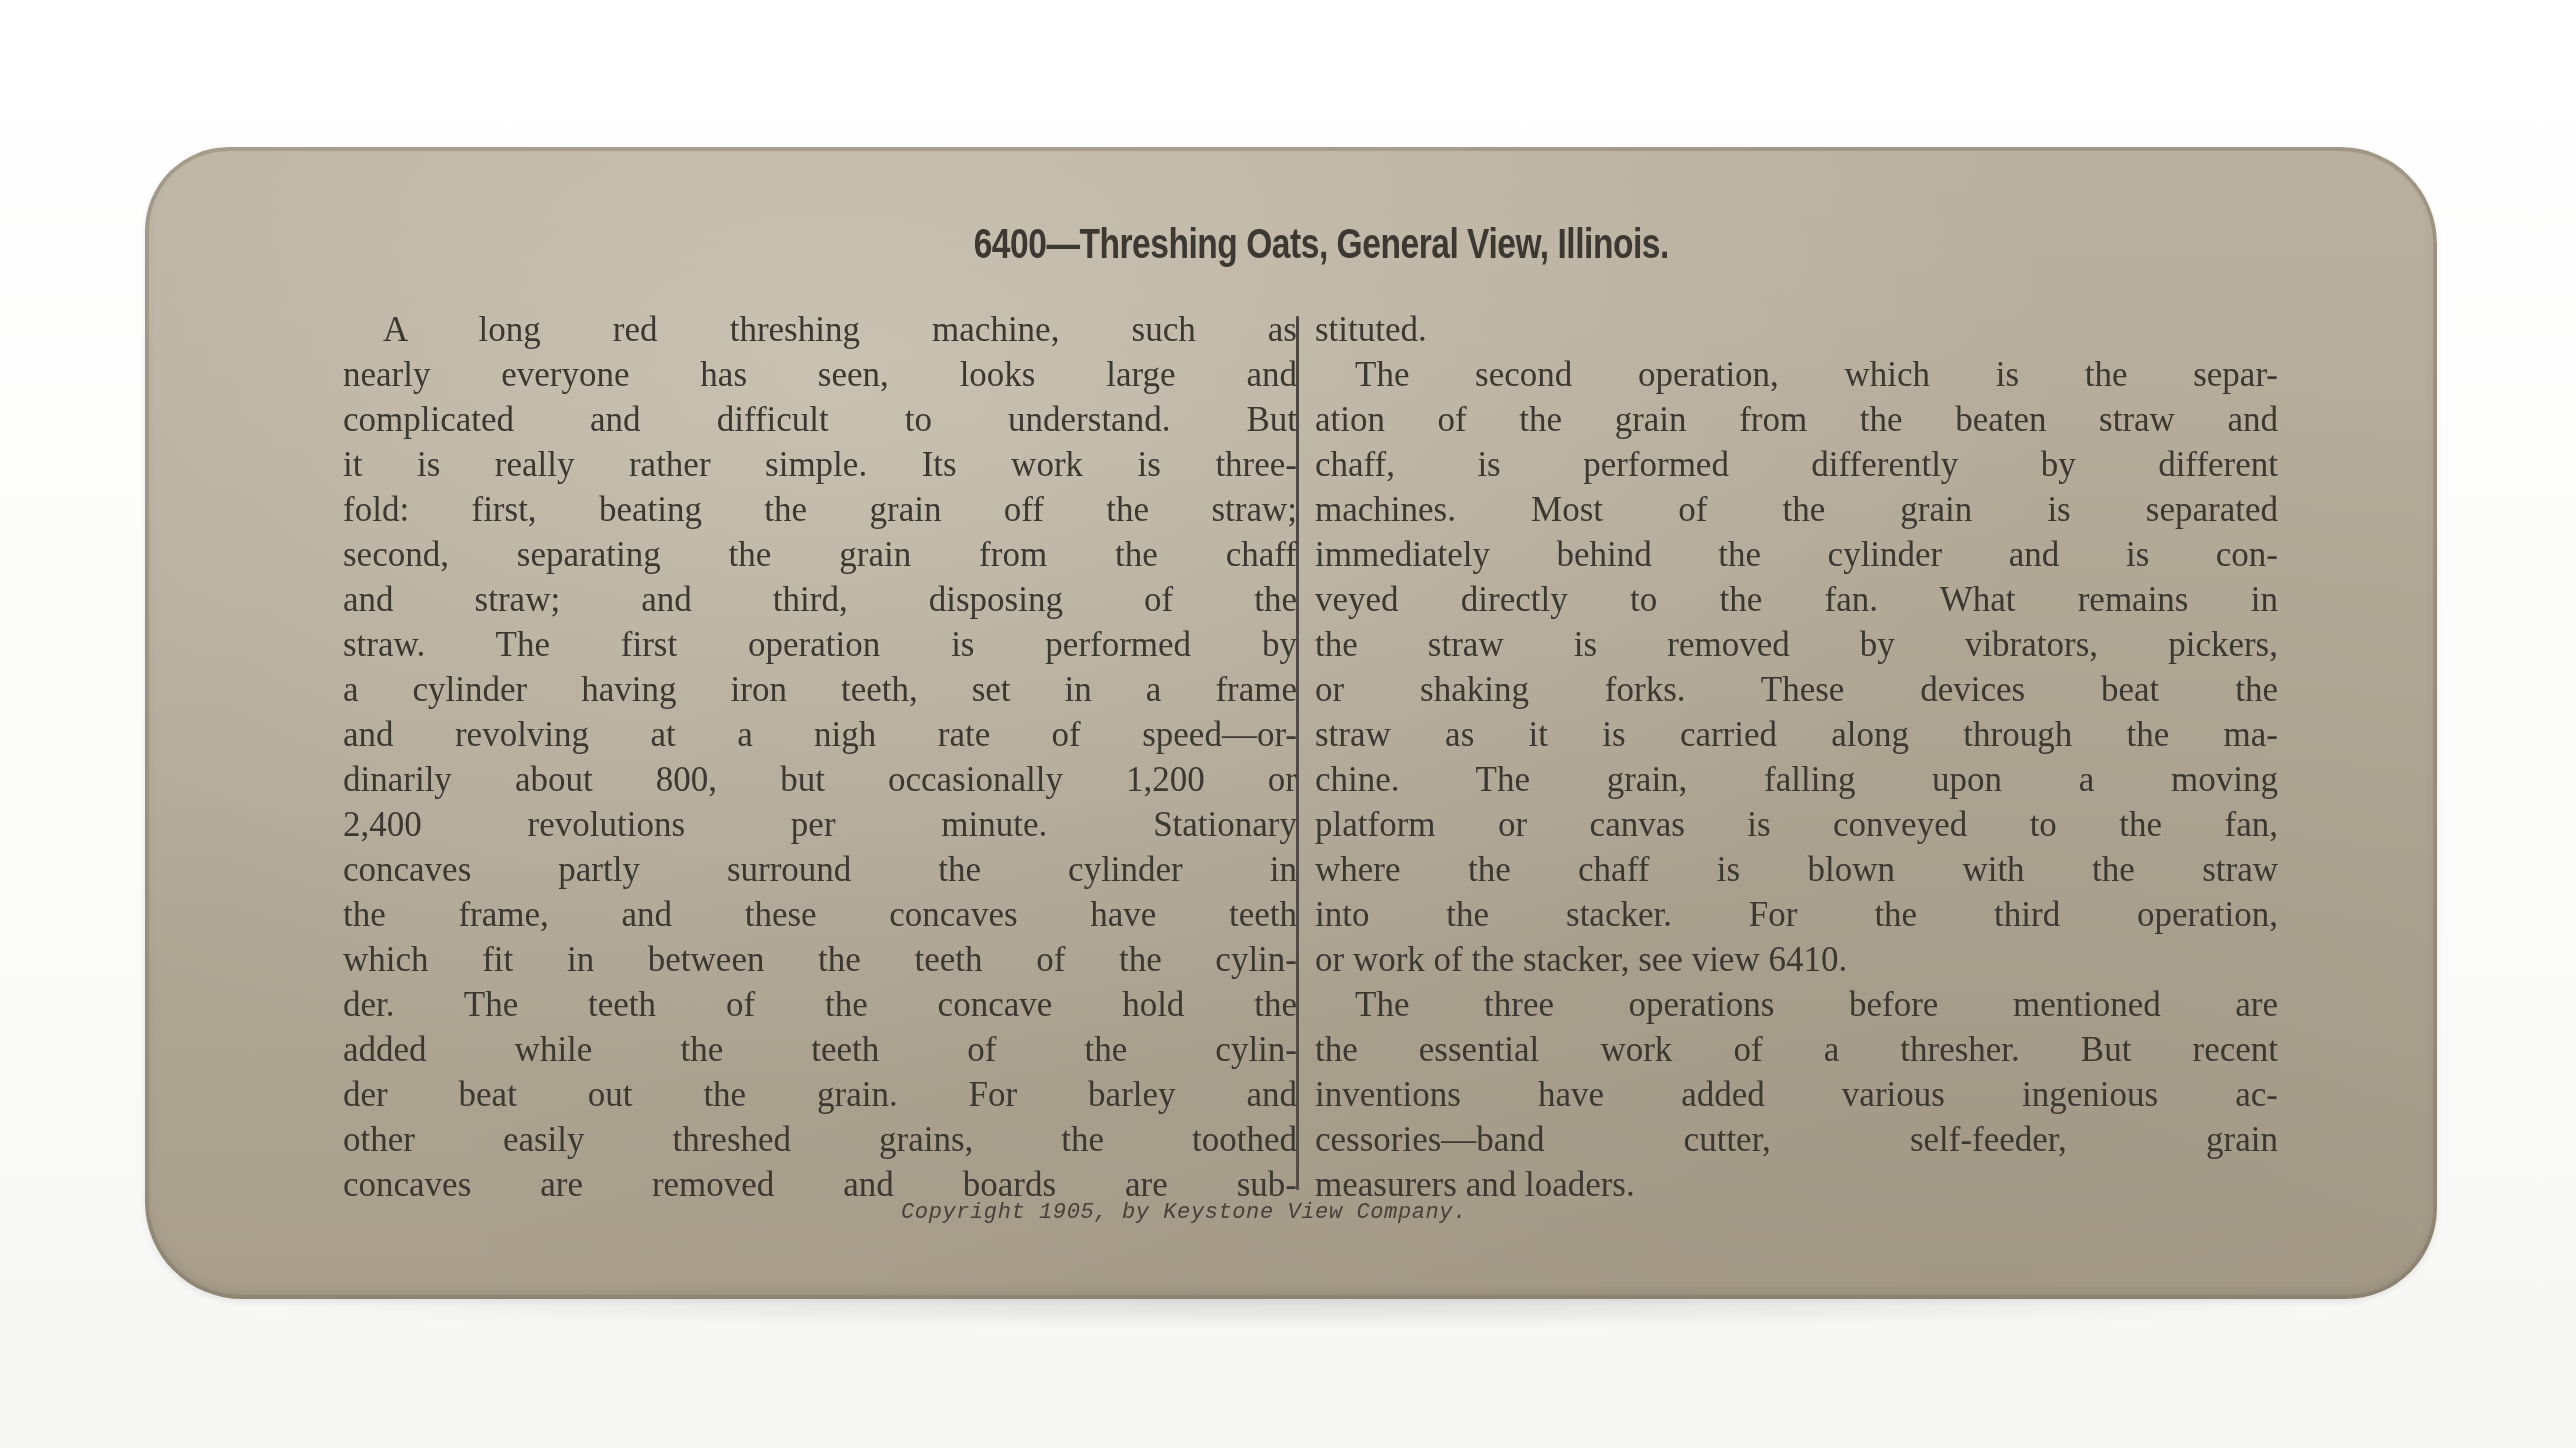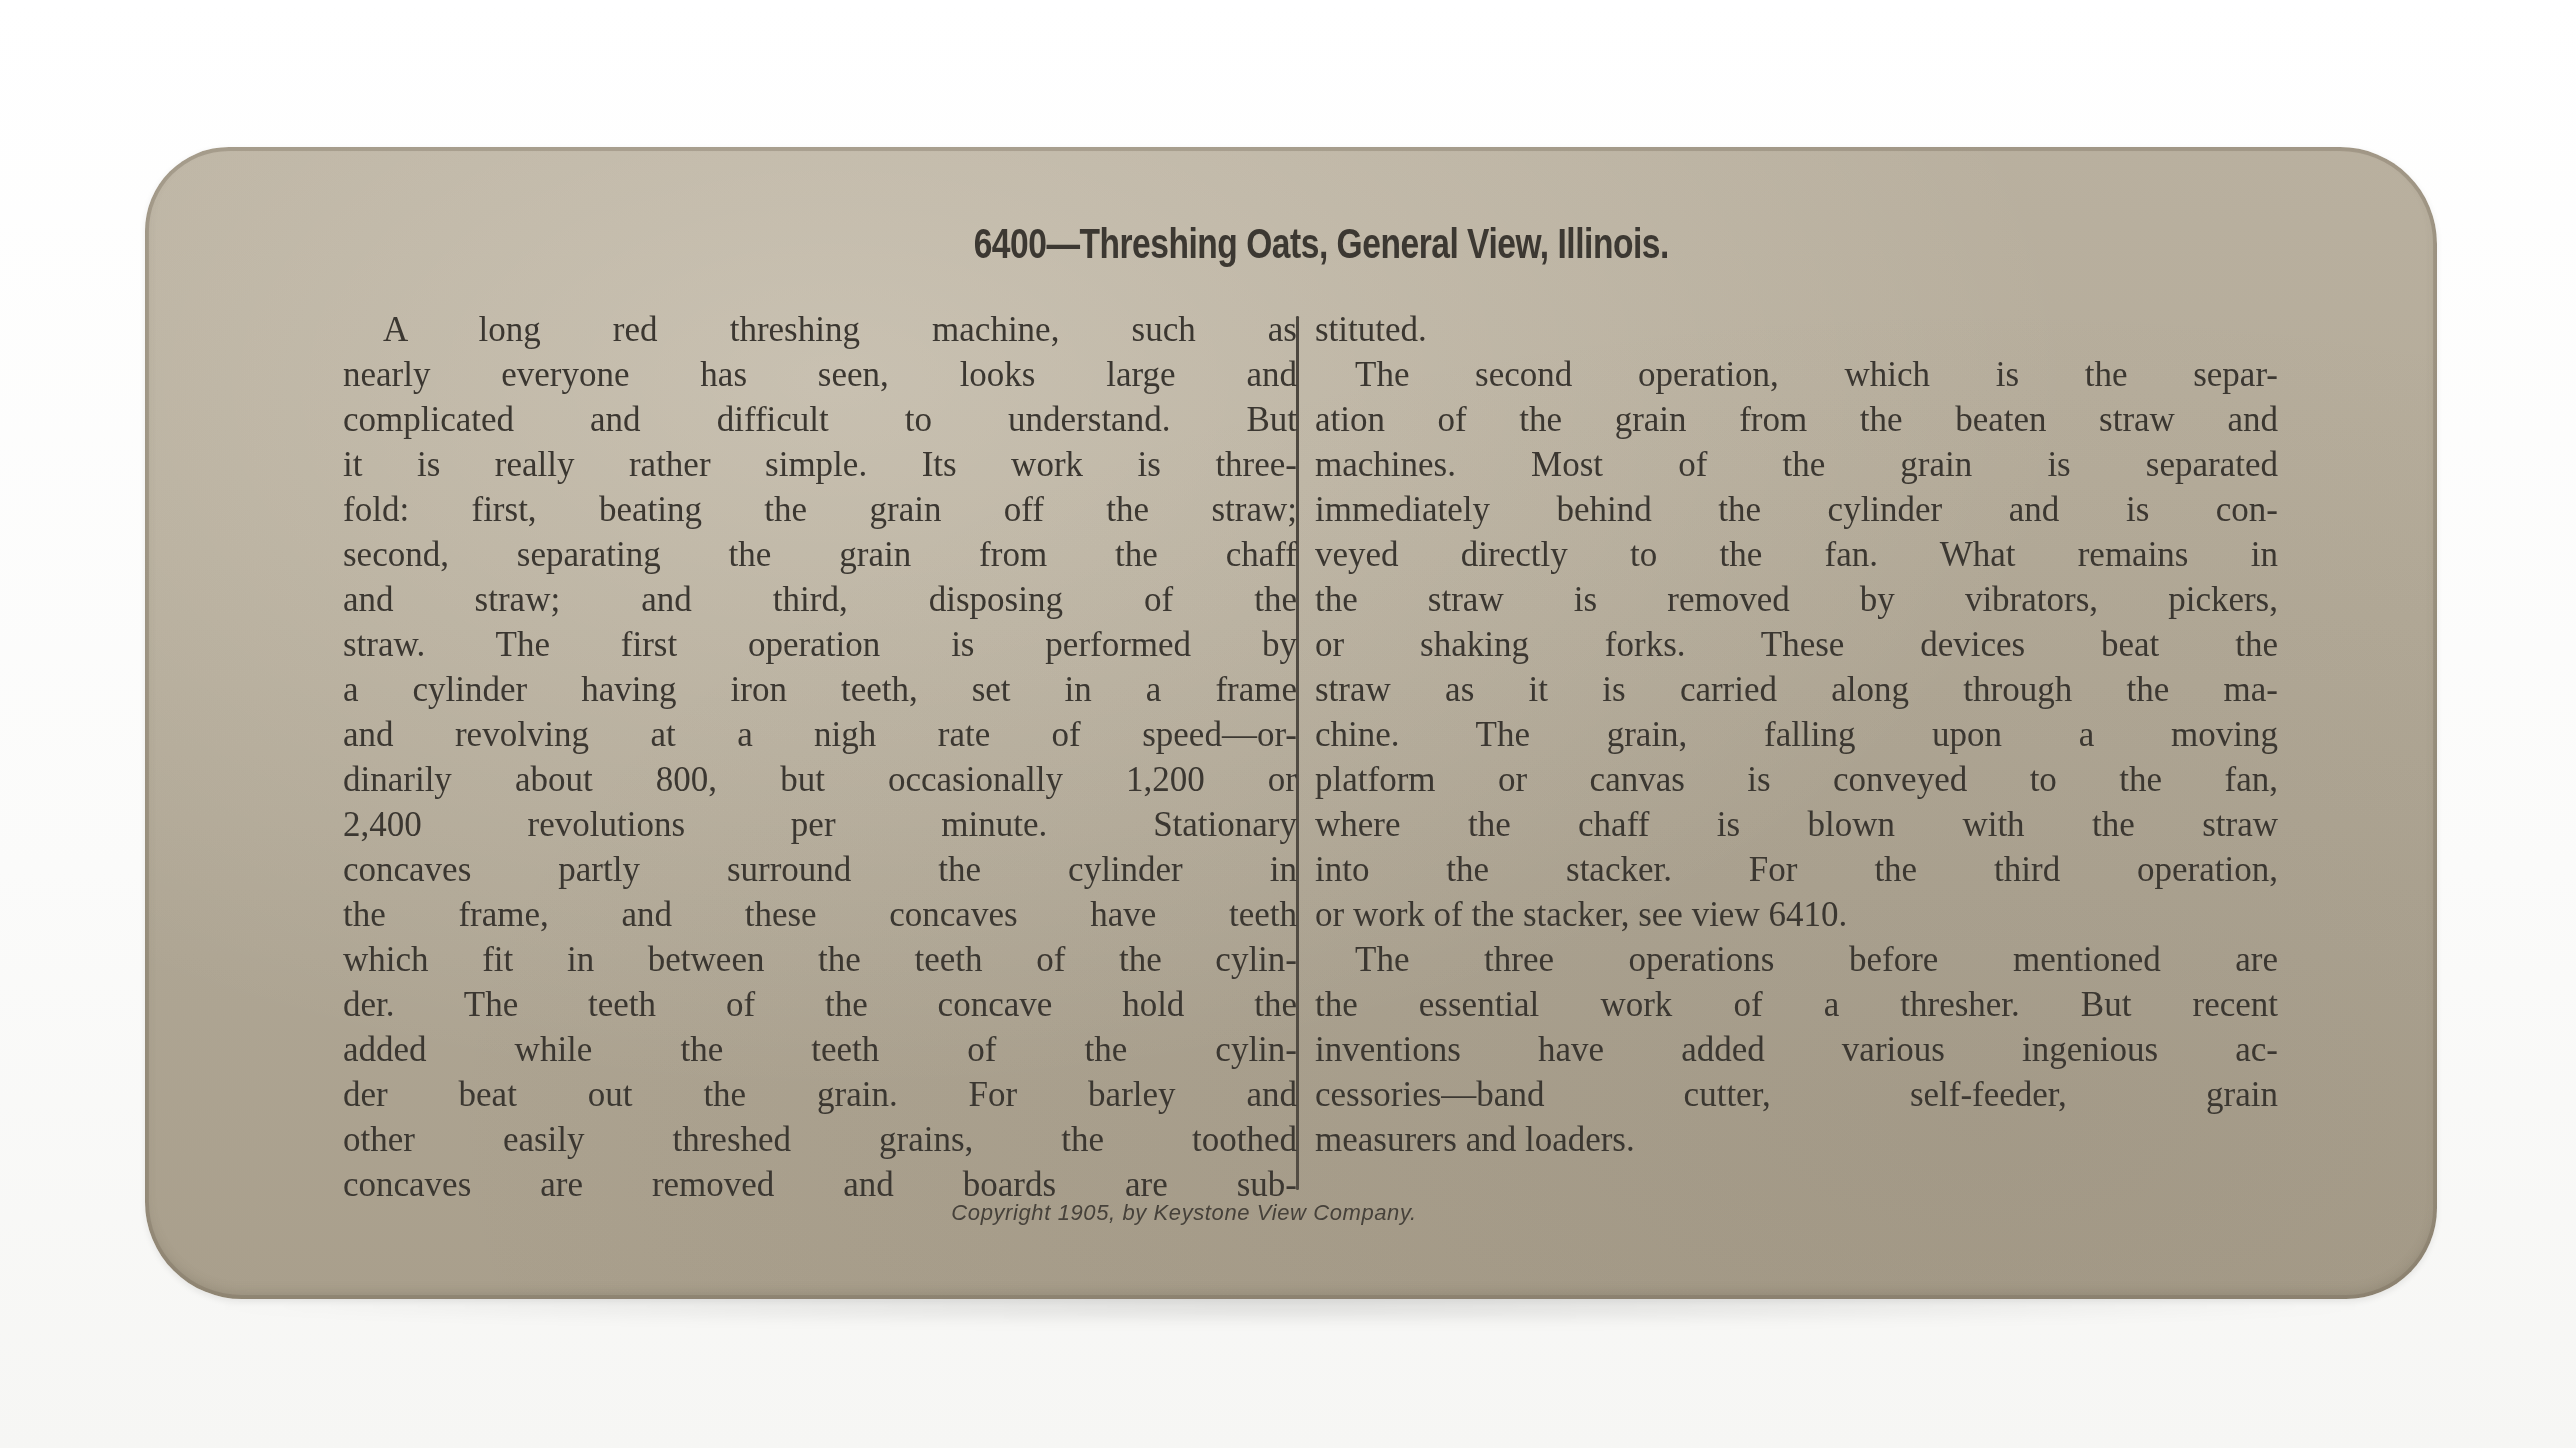--- a/index.html
+++ b/index.html
@@ -93,21 +93,21 @@
     height: 874px;
     background: linear-gradient(180deg, rgba(55,50,44,0.85), rgba(55,50,44,0.75));
     border-radius: 1.3px;
   }
   .copyright {
     position: absolute;
     left: 0;
     top: 1053px;
     width: 100%;
     text-align: center;
-    font-family: Liberation Sans, sans-serif;
+    font-family: Liberation Mono, monospace;
     font-style: italic;
     font-size: 22px;
     letter-spacing: 0.6px;
     color: #46413a;
     transform: translateX(-107px);
   }
 </style>
 </head>
 <body>
 
@@ -140,20 +140,21 @@
       <span class="line">other easily threshed grains, the toothed</span>
       <span class="line">concaves are removed and boards are sub-</span>
     </div>
 
     <div class="divider"></div>
 
     <div class="col col-right">
       <span class="line last">stituted.</span>
       <span class="line ind">The second operation, which is the separ-</span>
       <span class="line">ation of the grain from the beaten straw and</span>
+      <span class="line">chaff, is performed differently by different</span>
       <span class="line">machines. Most of the grain is separated</span>
       <span class="line">immediately behind the cylinder and is con-</span>
       <span class="line">veyed directly to the fan. What remains in</span>
       <span class="line">the straw is removed by vibrators, pickers,</span>
       <span class="line">or shaking forks. These devices beat the</span>
       <span class="line">straw as it is carried along through the ma-</span>
       <span class="line">chine. The grain, falling upon a moving</span>
       <span class="line">platform or canvas is conveyed to the fan,</span>
       <span class="line">where the chaff is blown with the straw</span>
       <span class="line">into the stacker. For the third operation,</span>

